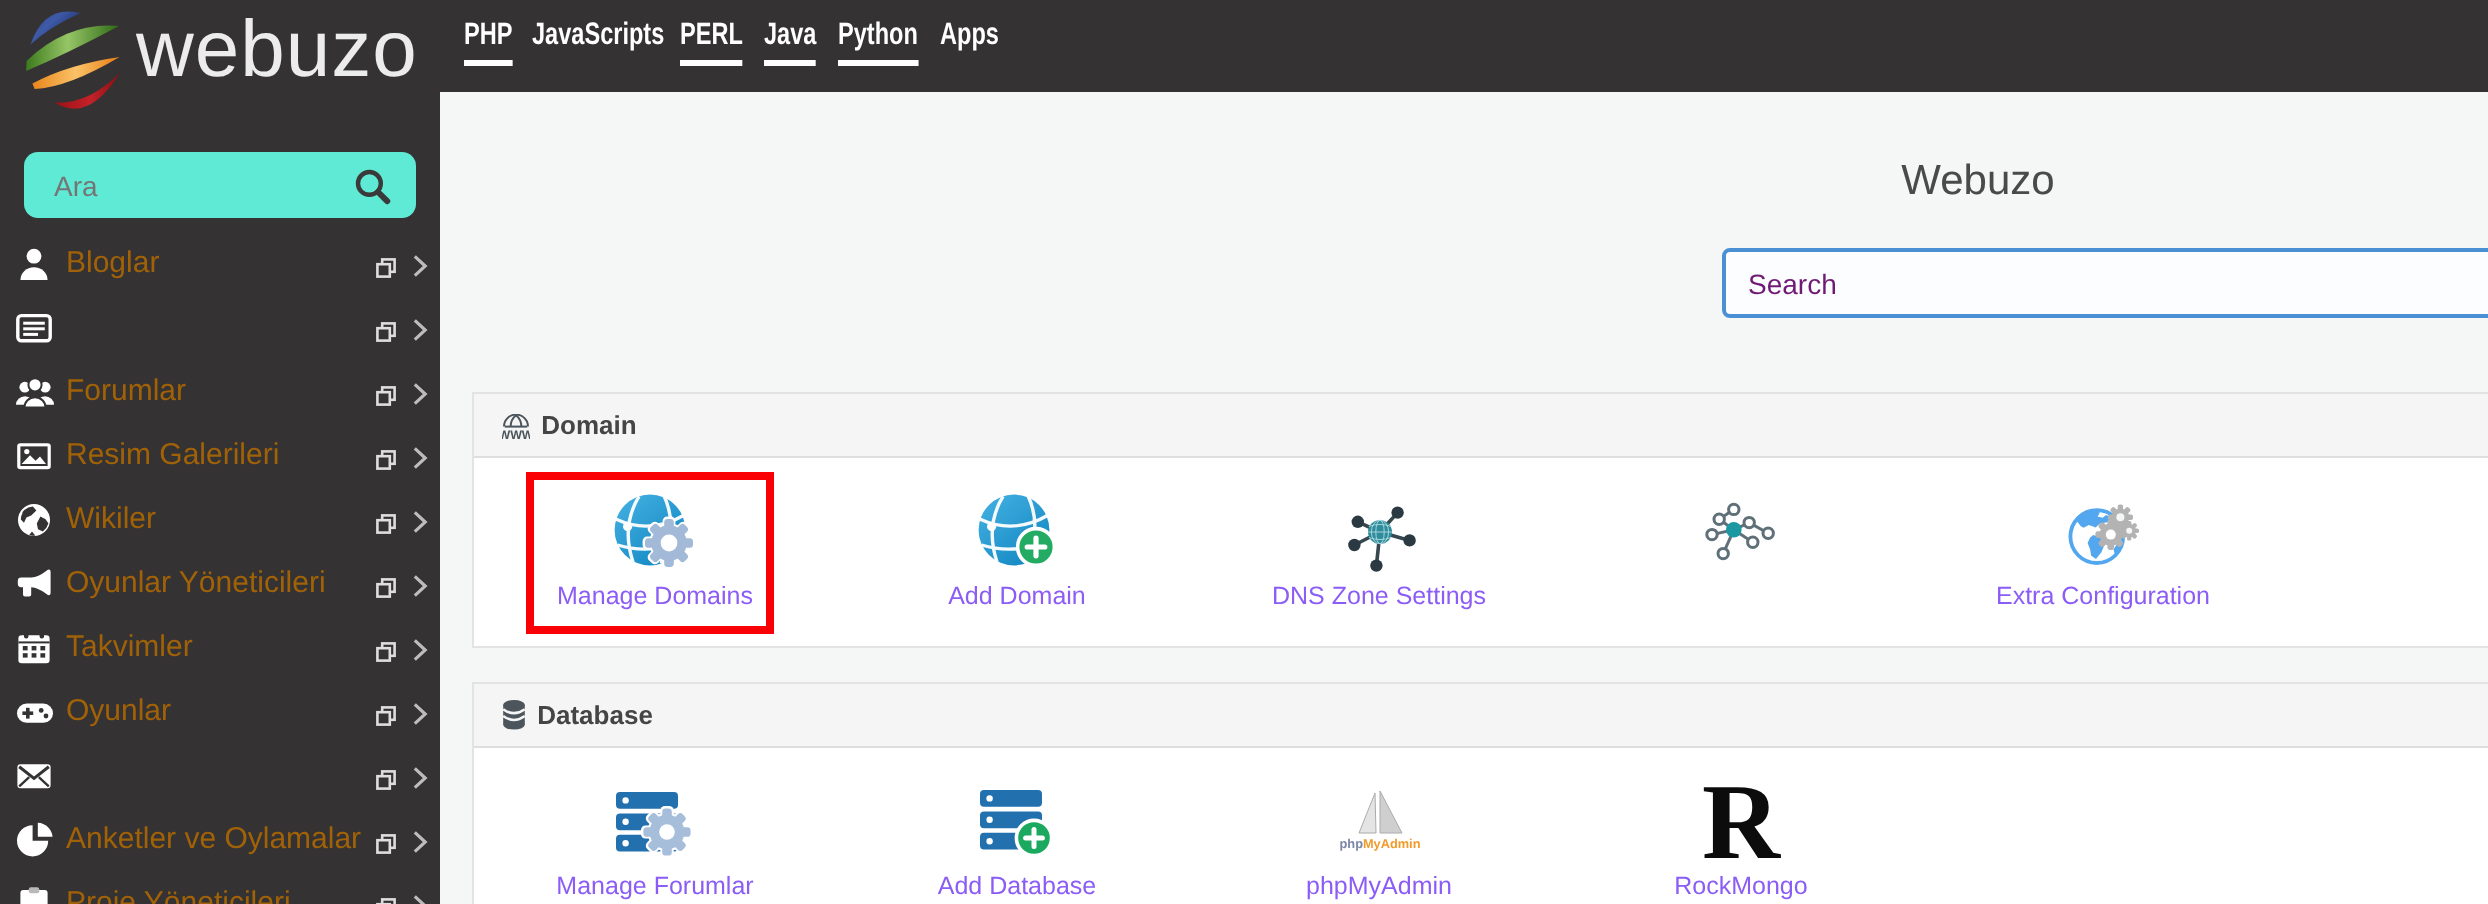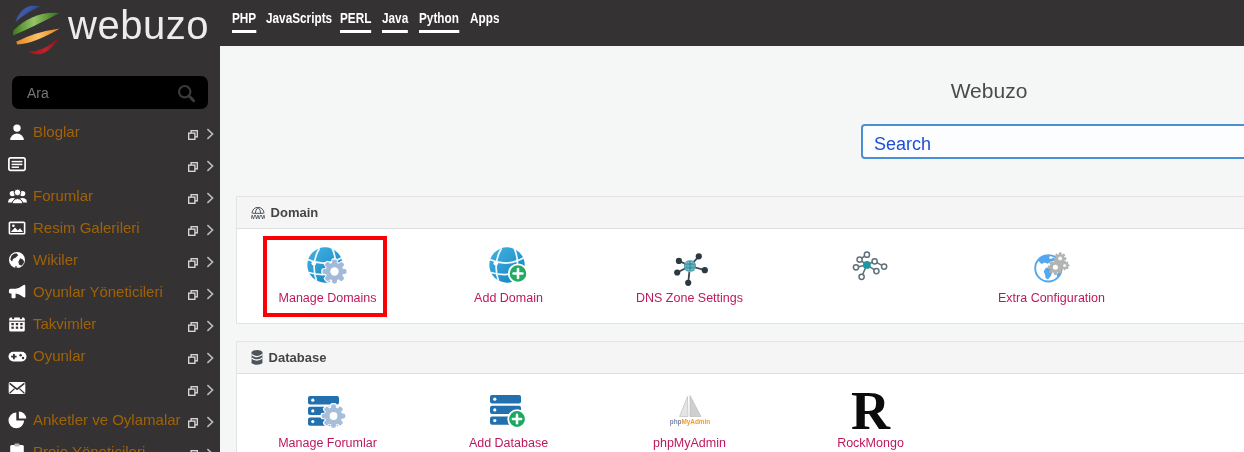--- a/index.html
+++ b/index.html
@@ -3,40 +3,40 @@
 <meta charset="utf-8">
 <style>
 * { margin:0; padding:0; box-sizing:border-box; }
 html,body { width:1244px; height:452px; overflow:hidden; font-family:"Liberation Sans",sans-serif; background:#f5f6f6; }
 #topbar { position:absolute; left:0; top:0; width:1244px; height:46px; background:#343233; }
 #sidebar { position:absolute; left:0; top:0; width:220px; height:452px; background:#343233; }
 #logo { position:absolute; left:11px; top:2px; }
 #logotext { position:absolute; left:68px; top:5px; font-size:40px; line-height:1; color:#ececec; letter-spacing:0.5px; }
 .mi { position:absolute; top:10px; color:#fff; font-size:15.5px; font-weight:bold; line-height:1; transform:scaleX(0.76); transform-origin:0 50%; padding-bottom:4px; white-space:nowrap; }
 .mi.u { border-bottom:3px solid #fff; }
-#searchbox { position:absolute; left:12px; top:76px; width:196px; height:33px; background:#000000; border-radius:7px; }
+#searchbox { position:absolute; left:12px; top:76px; width:196px; height:33px; background:#5eead4; border-radius:7px; }
 #searchbox .ph { position:absolute; left:15px; top:9px; font-size:14px; color:#757575; }
 #searchbox svg { position:absolute; right:12px; top:7px; }
 #nav { position:absolute; left:0; top:116px; width:220px; list-style:none; }
 #nav li { position:relative; height:32px; color:#a16207; font-size:15px; }
 #nav li .ic { position:absolute; left:8px; top:7px; width:18px; height:18px; }
 #nav li .tx { position:absolute; left:33px; top:0; line-height:32px; white-space:nowrap; }
 #nav li .ext { position:absolute; left:188px; top:10px; }
 #nav li .chev { position:absolute; left:206px; top:10px; }
 #main { position:absolute; left:220px; top:46px; width:1024px; height:406px; background:#f5f6f6; }
 .wtitle { position:absolute; left:669px; top:34px; width:200px; text-align:center; font-size:21px; line-height:1; color:#4a4a4a; }
 #bigsearch { position:absolute; left:641px; top:78px; width:610px; height:35px; background:#fcfdff; border:2px solid #4a90d5; border-radius:4px; }
-#bigsearch .ph { position:absolute; left:11px; top:8px; font-size:18px; color:#1d4ed8; }
+#bigsearch .ph { position:absolute; left:11px; top:8px; font-size:14px; color:#701a75; }
 .panel { position:absolute; left:16px; width:1100px; background:#fff; border:1px solid #e3e3e3; }
 .phead { height:32px; background:#f5f5f5; border-bottom:1px solid #dedede; line-height:32px; padding-left:14px; font-size:13px; font-weight:bold; color:#454545; }
 .phead svg { vertical-align:-3px; margin-right:2px; }
 .pbody { display:flex; }
 .item { width:181px; text-align:center; padding-top:15px; }
 .item .ibox { height:44px; display:flex; align-items:center; justify-content:center; }
-.item .lbl { margin-top:3px; font-size:12.5px; color:#be185d; line-height:15px; }
+.item .lbl { margin-top:3px; font-size:12.5px; color:#8b5cf6; line-height:15px; }
 #redrect { position:absolute; left:26px; top:39px; width:124px; height:81px; border:4px solid #f90105; }
 .rfont { font-family:"Liberation Serif",serif; font-size:54px; font-weight:bold; color:#0c0c0c; line-height:40px; }
 </style>
 </head>
 <body>
 <div id="topbar"></div>
 <div id="sidebar"></div>
 <div id="logo">
 <svg width="66" height="56" viewBox="0 0 66 56">
 <defs>

